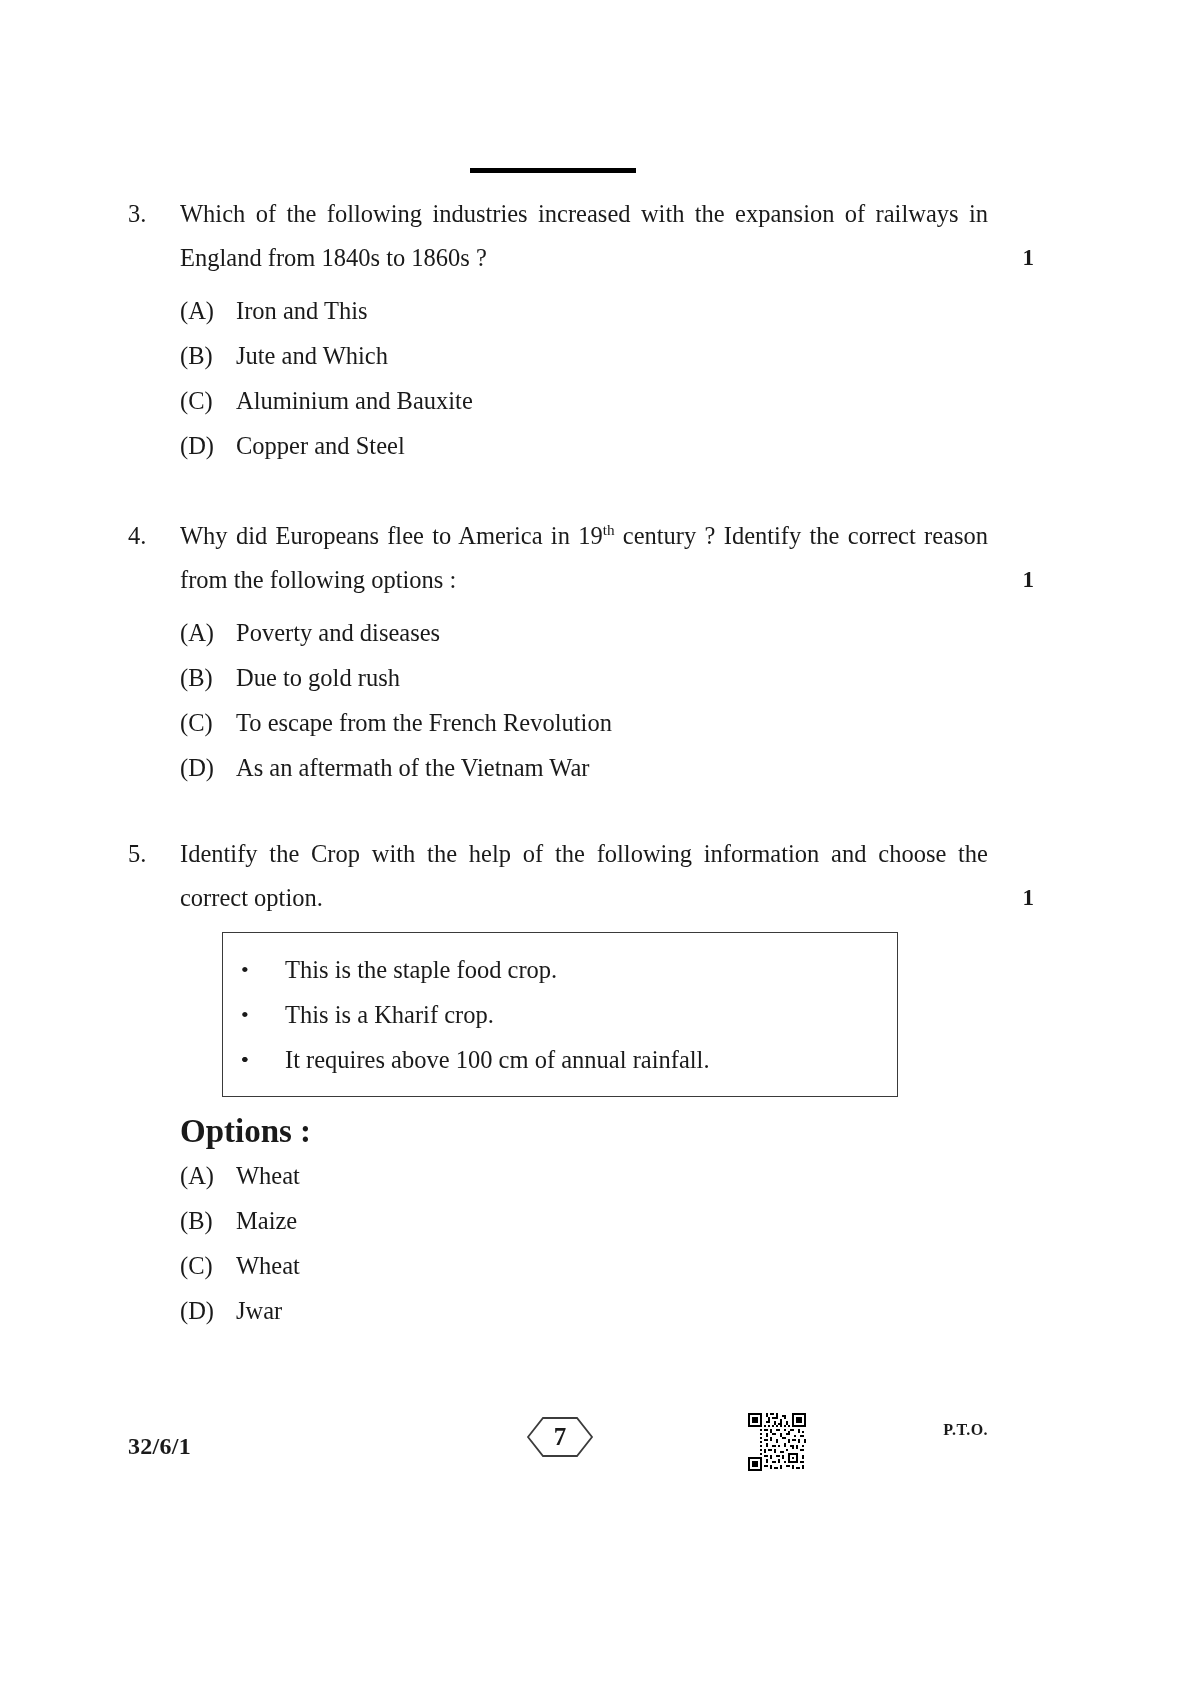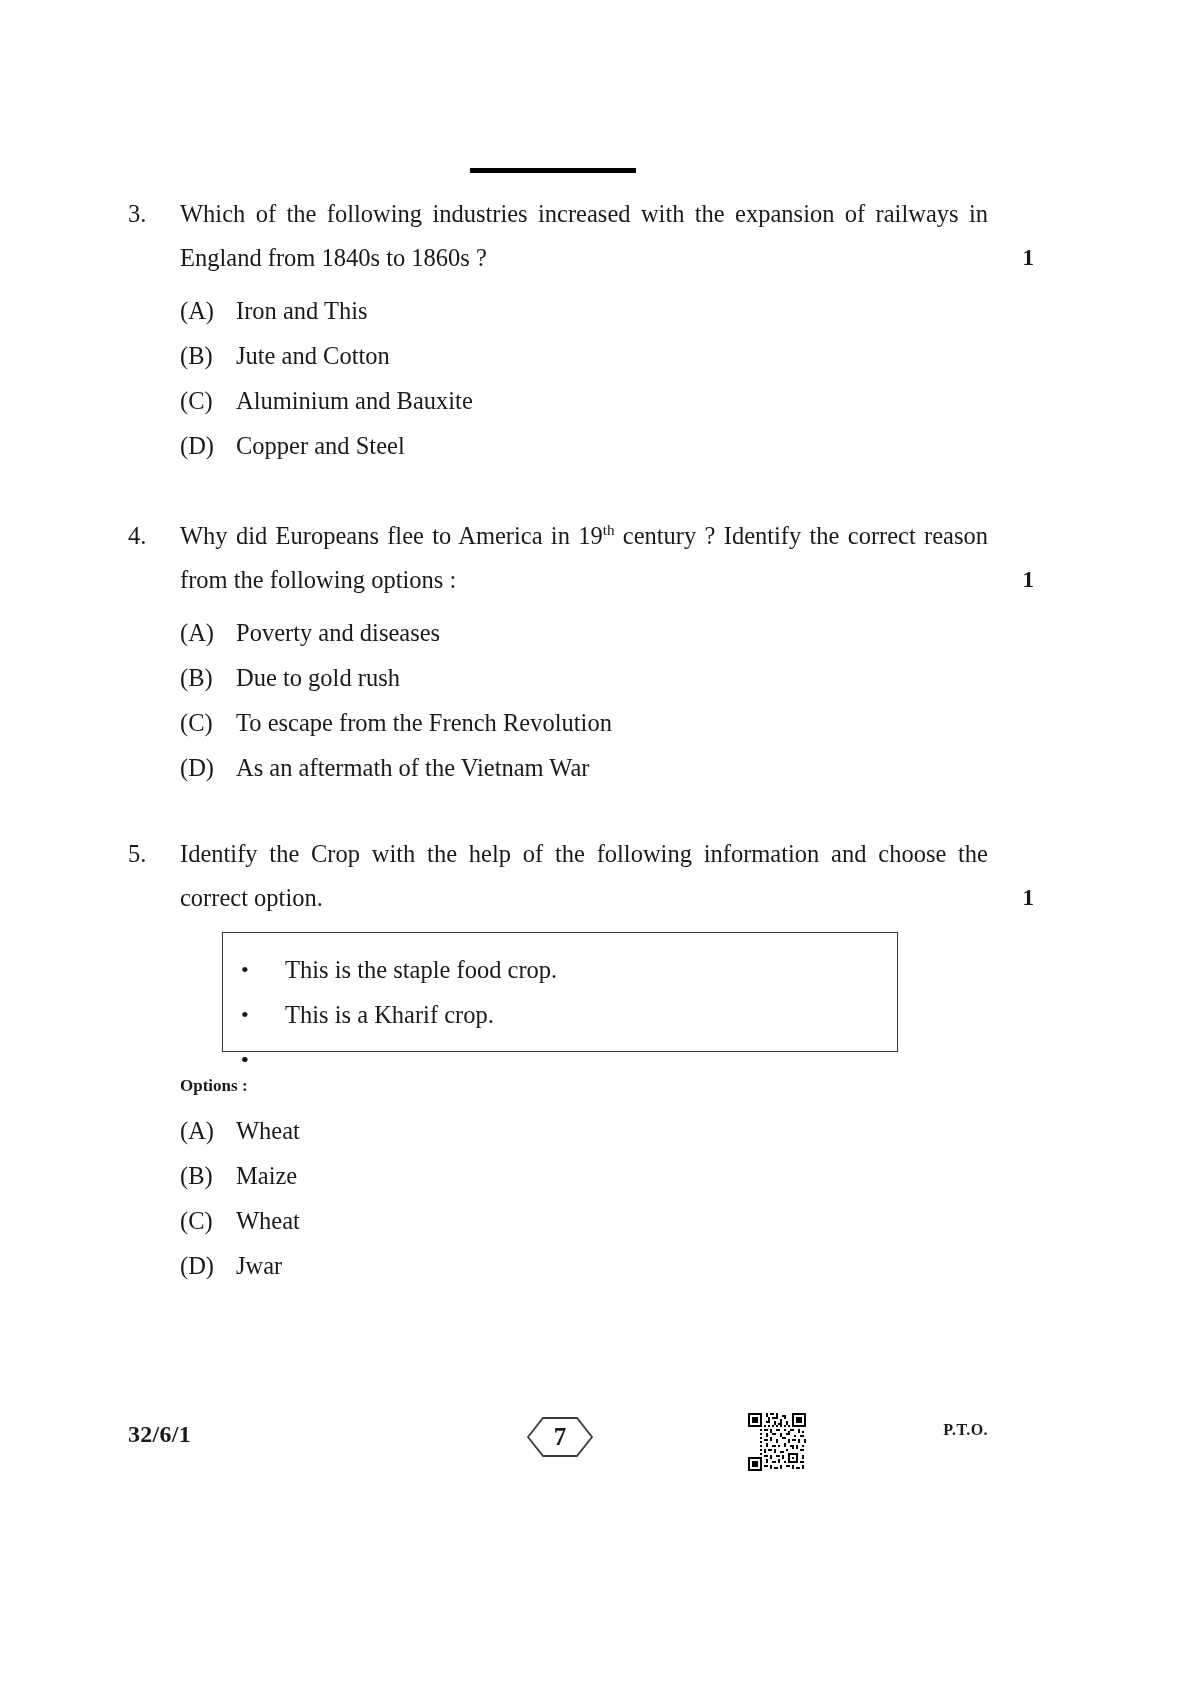--- a/index.html
+++ b/index.html
@@ -111,38 +111,38 @@
     position: absolute;
     left: 18px;
     top: 0;
     font-size: 22px;
     line-height: 45px;
   }
   .options-label {
     margin-top: 12px;
     padding-left: 52px;
     font-weight: bold;
-    font-size: 17px;
+    font-size: 33px;
     line-height: 44px;
   }
   
   .gap-lg { height: 46px; }
   .gap-md { height: 42px; }
   
   .footer {
     position: absolute;
     left: 128px;
     top: 1413px;
     width: 860px;
     height: 60px;
   }
   .footer-code {
     position: absolute;
     left: 0;
-    top: 8px;
+    top: 20px;
     font-size: 24px;
     font-weight: bold;
     letter-spacing: 0.3px;
     text-align: right;
   }
   .page-hex {
     position: absolute;
     left: 382px;
     top: 0;
     width: 100px;
@@ -191,21 +191,21 @@
         <span>Which of the following industries increased with the expansion of railways in England from 1840s to 1860s ?</span>
         <span class="marks" style="top:44px">1</span>
       </div>
       <div class="opts">
         <div class="opt">
           <span class="opt-key">(A)</span>
           <span>Iron and This</span>
         </div>
         <div class="opt">
           <span class="opt-key">(B)</span>
-          <span>Jute and Cotton</span>
+          <span>Jute and Which</span>
         </div>
         <div class="opt">
           <span class="opt-key">(C)</span>
           <span>Aluminium and Bauxite</span>
         </div>
         <div class="opt">
           <span class="opt-key">(D)</span>
           <span>Copper and Steel</span>
         </div>
       </div>
@@ -255,20 +255,21 @@
         </div>
         <div class="bullet-row">
           <span class="bullet-dot">•</span>
           <span>This is a Kharif crop.</span>
         </div>
         <div class="bullet-row">
           <span class="bullet-dot">•</span>
         </div>
         <div class="bullet-row">
           <span class="bullet-dot">•</span>
+          <span>It requires above 100 cm of annual rainfall.</span>
         </div>
       </div>
 
       <div class="options-label">Options :</div>
 
       <div class="opts" style="margin-top:0">
         <div class="opt">
           <span class="opt-key">(A)</span>
           <span>Wheat</span>
         </div>

